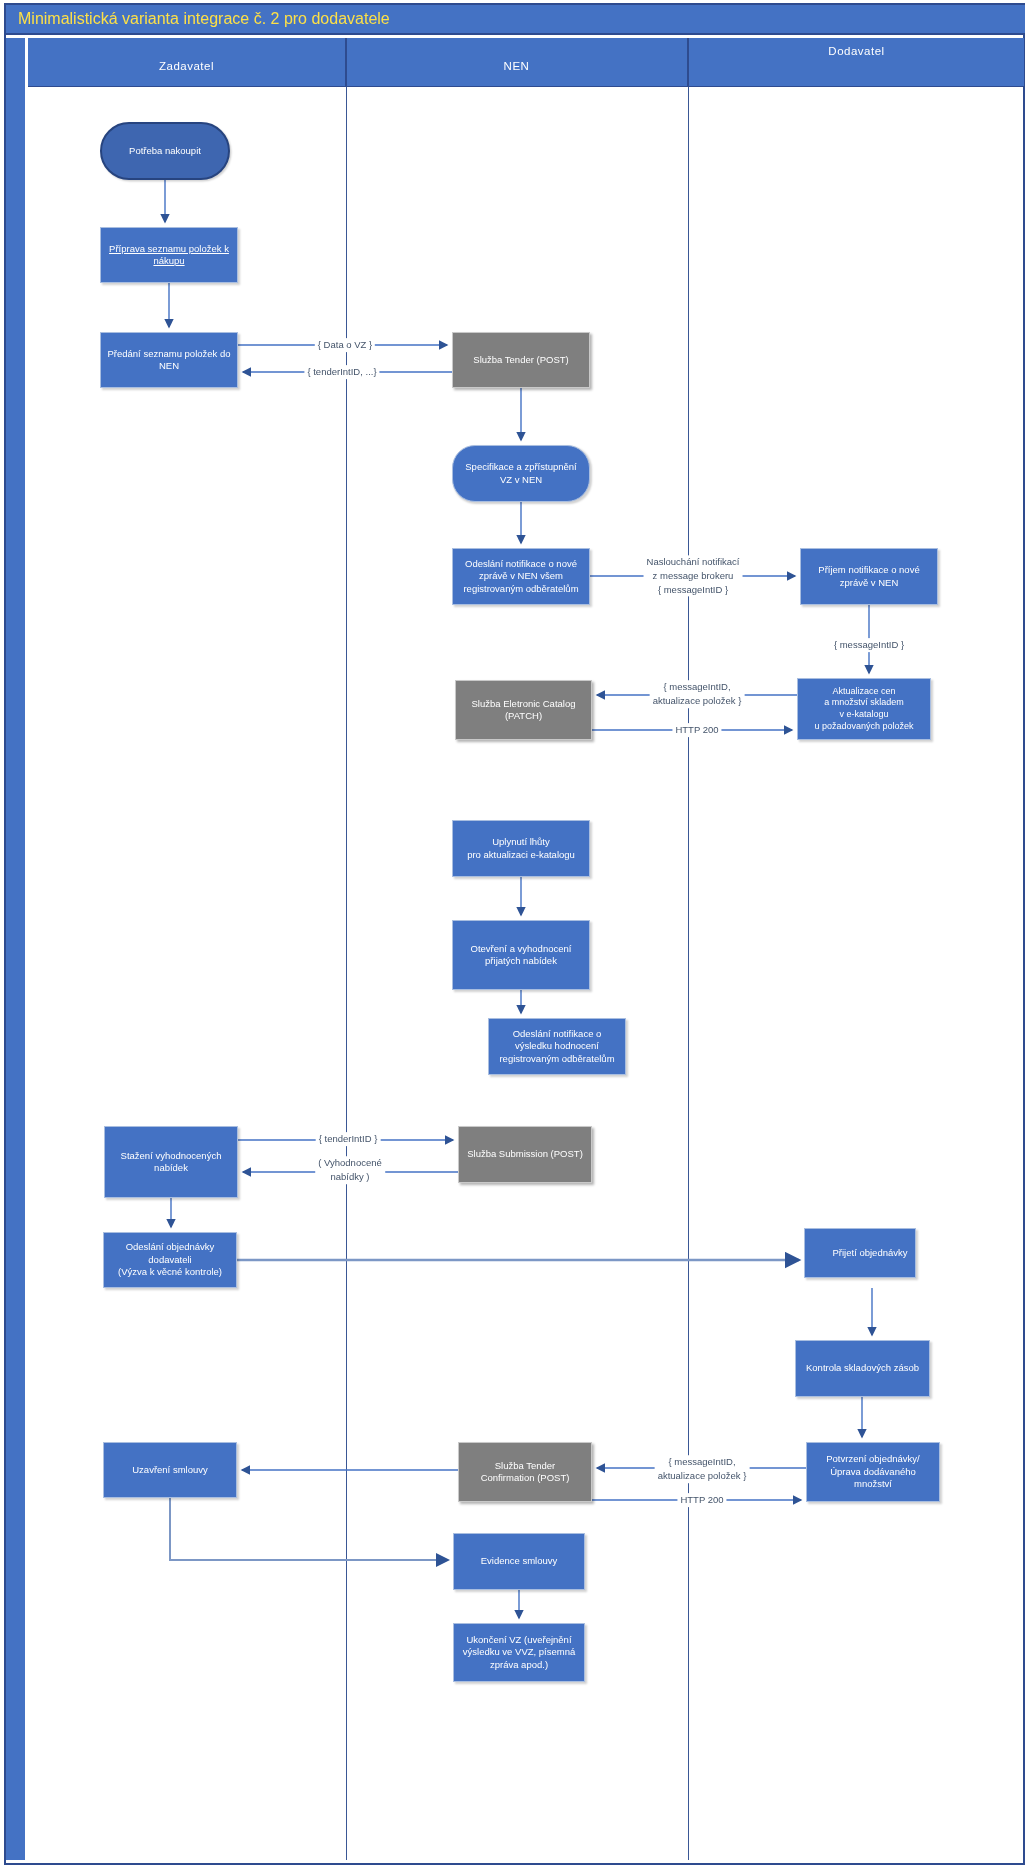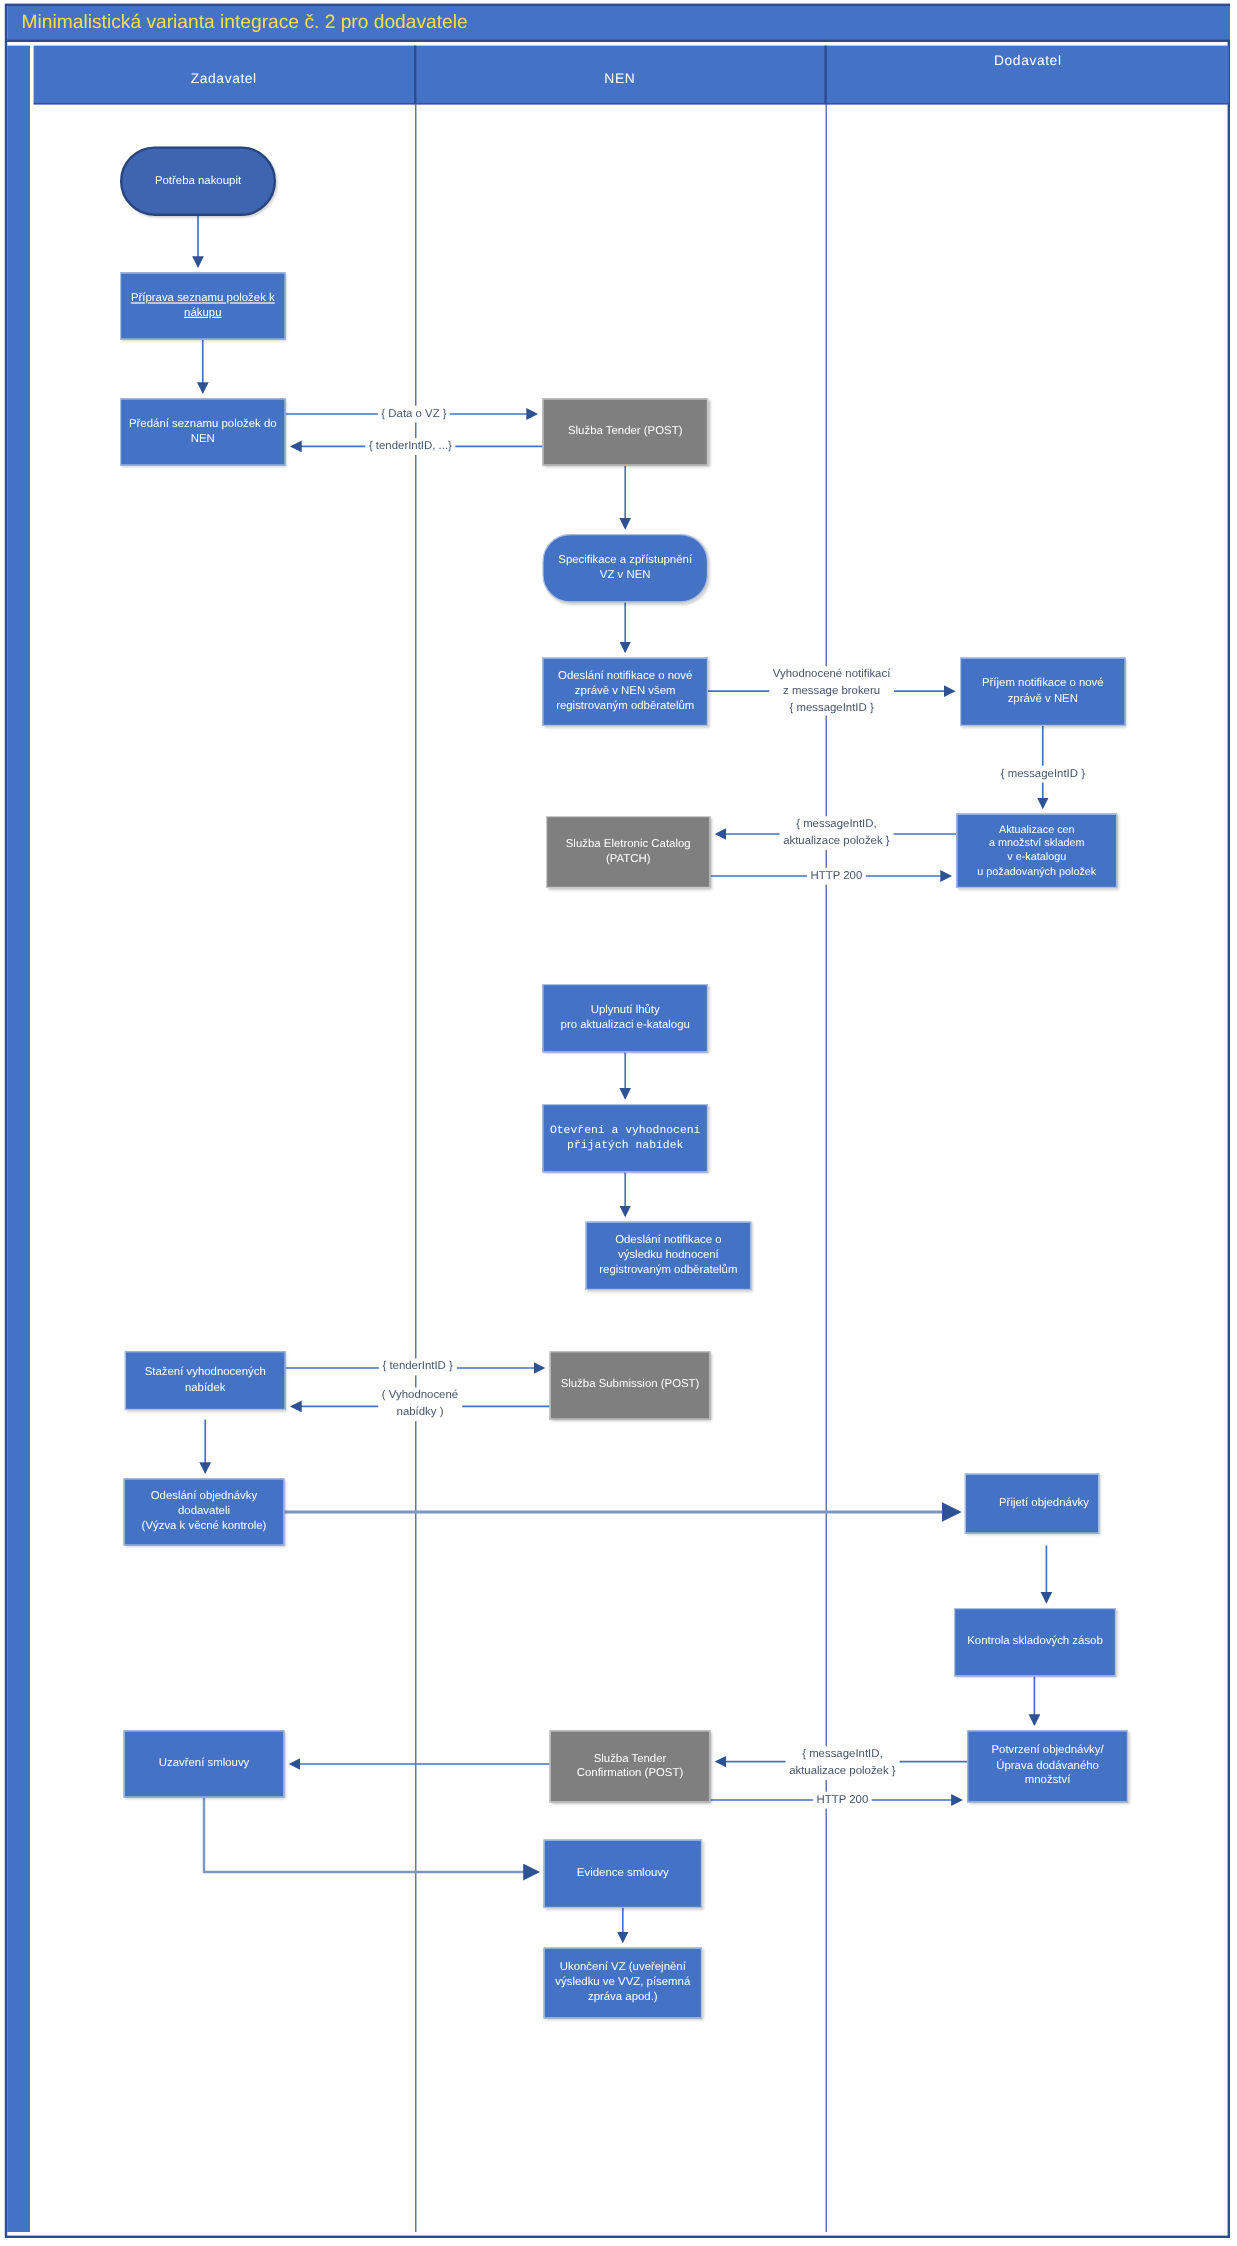--- a/index.html
+++ b/index.html
@@ -74,54 +74,54 @@
       <line x1="592" y1="1500" x2="801" y2="1500" marker-end="url(#ah)"></line>
       <line x1="458" y1="1470" x2="242" y2="1470" marker-end="url(#ah)"></line>
       <polyline points="170,1498 170,1560 448,1560" stroke="#7C97C5" stroke-width="2" marker-end="url(#ah)"></polyline>
       <line x1="519" y1="1590" x2="519" y2="1618" marker-end="url(#ah)"></line>
     </g>
   </svg>
 
   <div class="node stadium" style="left:100px;top:122px;width:130px;height:58px;">Potřeba nakoupit</div>
   <div class="node" style="left:100px;top:227px;width:138px;height:56px;text-decoration:underline;">Příprava seznamu položek k nákupu</div>
   <div class="node" style="left:100px;top:332px;width:138px;height:56px;">Předání seznamu položek do NEN</div>
-  <div class="node" style="left:104px;top:1126px;width:134px;height:49px;">Stažení vyhodnocených nabídek</div>
+  <div class="node" style="left:104px;top:1126px;width:134px;height:72px;">Stažení vyhodnocených nabídek</div>
   <div class="node" style="left:103px;top:1232px;width:134px;height:56px;">Odeslání objednávky
 dodavateli
 (Výzva k věcné kontrole)</div>
   <div class="node" style="left:103px;top:1442px;width:134px;height:56px;">Uzavření smlouvy</div>
 
   <div class="node gray" style="left:452px;top:332px;width:138px;height:56px;">Služba Tender (POST)</div>
   <div class="node" style="left:452px;top:445px;width:138px;height:57px;border-radius:23px;">Specifikace a zpřístupnění VZ v NEN</div>
   <div class="node gray" style="left:455px;top:680px;width:137px;height:60px;">Služba Eletronic Catalog (PATCH)</div>
   <div class="node" style="left:452px;top:548px;width:138px;height:57px;">Odeslání notifikace o nové zprávě v NEN všem registrovaným odběratelům</div>
   <div class="node" style="left:452px;top:820px;width:138px;height:57px;">Uplynutí lhůty
 pro aktualizaci e-katalogu</div>
-  <div class="node" style="left:452px;top:920px;width:138px;height:57px;font-family:Liberation Mono, monospace;">Otevření a vyhodnocení přijatých nabídek</div>
+  <div class="node" style="left:452px;top:920px;width:138px;height:70px;">Otevření a vyhodnocení přijatých nabídek</div>
   <div class="node" style="left:452px;top:1018px;width:138px;height:57px;margin-left:36px;">Odeslání notifikace o výsledku hodnocení registrovaným odběratelům</div>
   <div class="node gray" style="left:458px;top:1126px;width:134px;height:57px;">Služba Submission (POST)</div>
   <div class="node gray" style="left:458px;top:1442px;width:134px;height:60px;">Služba Tender
 Confirmation (POST)</div>
   <div class="node" style="left:453px;top:1533px;width:132px;height:57px;">Evidence smlouvy</div>
   <div class="node" style="left:800px;top:548px;width:138px;height:57px;">Příjem notifikace o nové zprávě v NEN</div>
 
   <div class="node" style="left:453px;top:1623px;width:132px;height:59px;">Ukončení VZ (uveřejnění výsledku ve VVZ, písemná zpráva apod.)</div>
   <div class="node" style="left:797px;top:678px;width:134px;height:62px;font-size:9px;">Aktualizace cen
 a množství skladem
 v e-katalogu
 u požadovaných položek</div>
   <div class="node" style="left:804px;top:1228px;width:112px;height:50px;padding-left:25px;">Přijetí objednávky</div>
   <div class="node" style="left:795px;top:1340px;width:135px;height:57px;">Kontrola skladových zásob</div>
   <div class="node" style="left:806px;top:1442px;width:134px;height:60px;">Potvrzení objednávky/
 Úprava dodávaného
 množství</div>
 
   <div class="elabel" style="left:345px;top:345px;">{ Data o VZ }</div>
   <div class="elabel" style="left:342px;top:372px;">{ tenderIntID, ...}</div>
-  <div class="elabel" style="left:693px;top:576px;">Vyhodnocené notifikací
+  <div class="elabel" style="left:693px;top:576px;">Naslouchání notifikací
 z message brokeru
 { messageIntID }</div>
   <div class="elabel" style="left:869px;top:645px;">{ messageIntID }</div>
   <div class="elabel" style="left:697px;top:694px;">{ messageIntID,
 aktualizace položek }</div>
   <div class="elabel" style="left:697px;top:730px;">HTTP 200</div>
   <div class="elabel" style="left:348px;top:1139px;">{ tenderIntID }</div>
   <div class="elabel" style="left:350px;top:1170px;">( Vyhodnocené
 nabídky )</div>
   <div class="elabel" style="left:702px;top:1469px;">{ messageIntID,

